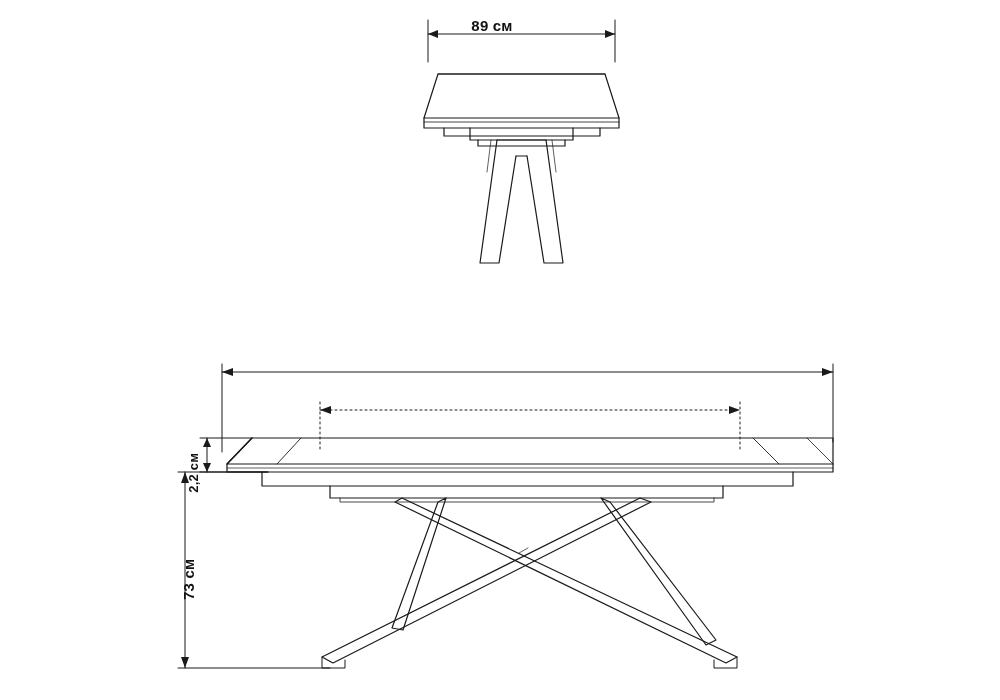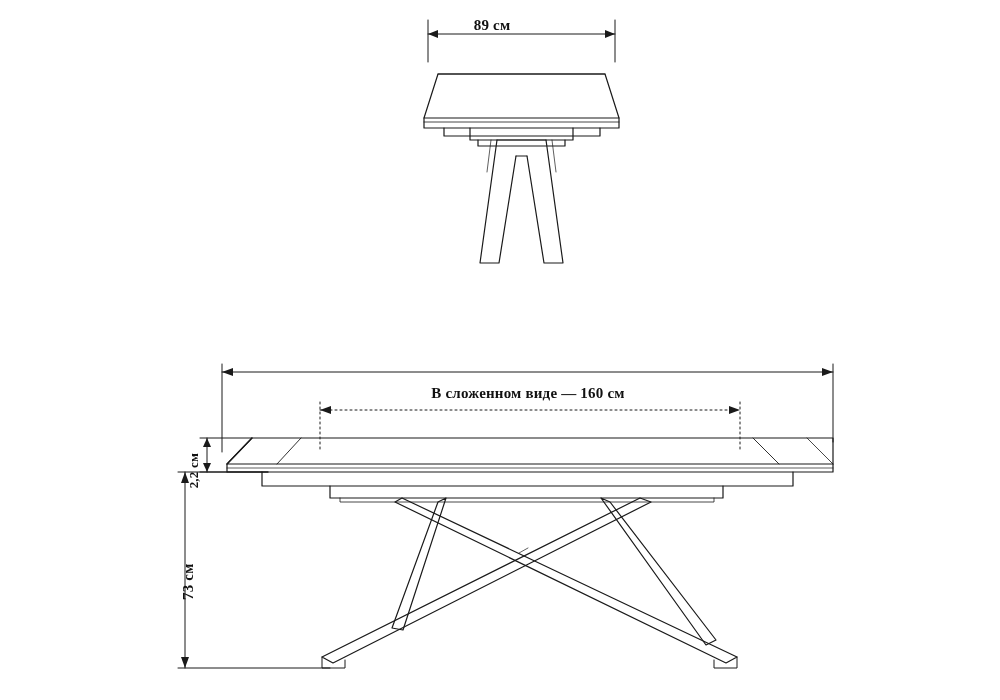--- a/index.html
+++ b/index.html
@@ -11,21 +11,20 @@
     width: 1000px;
     height: 700px;
     font-family: "Liberation Sans", sans-serif;
     color: #1a1a1a;
     overflow: hidden;
   }
   #stage {
     position: relative;
     width: 1000px;
     height: 696px;
-    font-family: Liberation Serif, serif;
   }
   svg.drawing {
     position: absolute;
     left: 0;
     top: 0;
     width: 1000px;
     height: 700px;
   }
   .dim-label {
     position: absolute;
@@ -179,17 +178,16 @@
           <path d="M 714,660 L 714,668 L 737,668 L 737,657" stroke-width="1"></path>
 
           <path d="M 519,553 L 528,548" stroke-width="0.7"></path>
         </g>
 
       </g>
     </g>
   </svg>
 
   <div class="dim-label" id="label-top-width">89 см</div>
-  <div class="dim-label" id="label-closed">В сложенном виде — 160 см</div>
   <div class="dim-label vertical" id="label-thickness">2,2 см</div>
   <div class="dim-label vertical" id="label-height">73 см</div>
 
 </div>
 
 </body></html>

